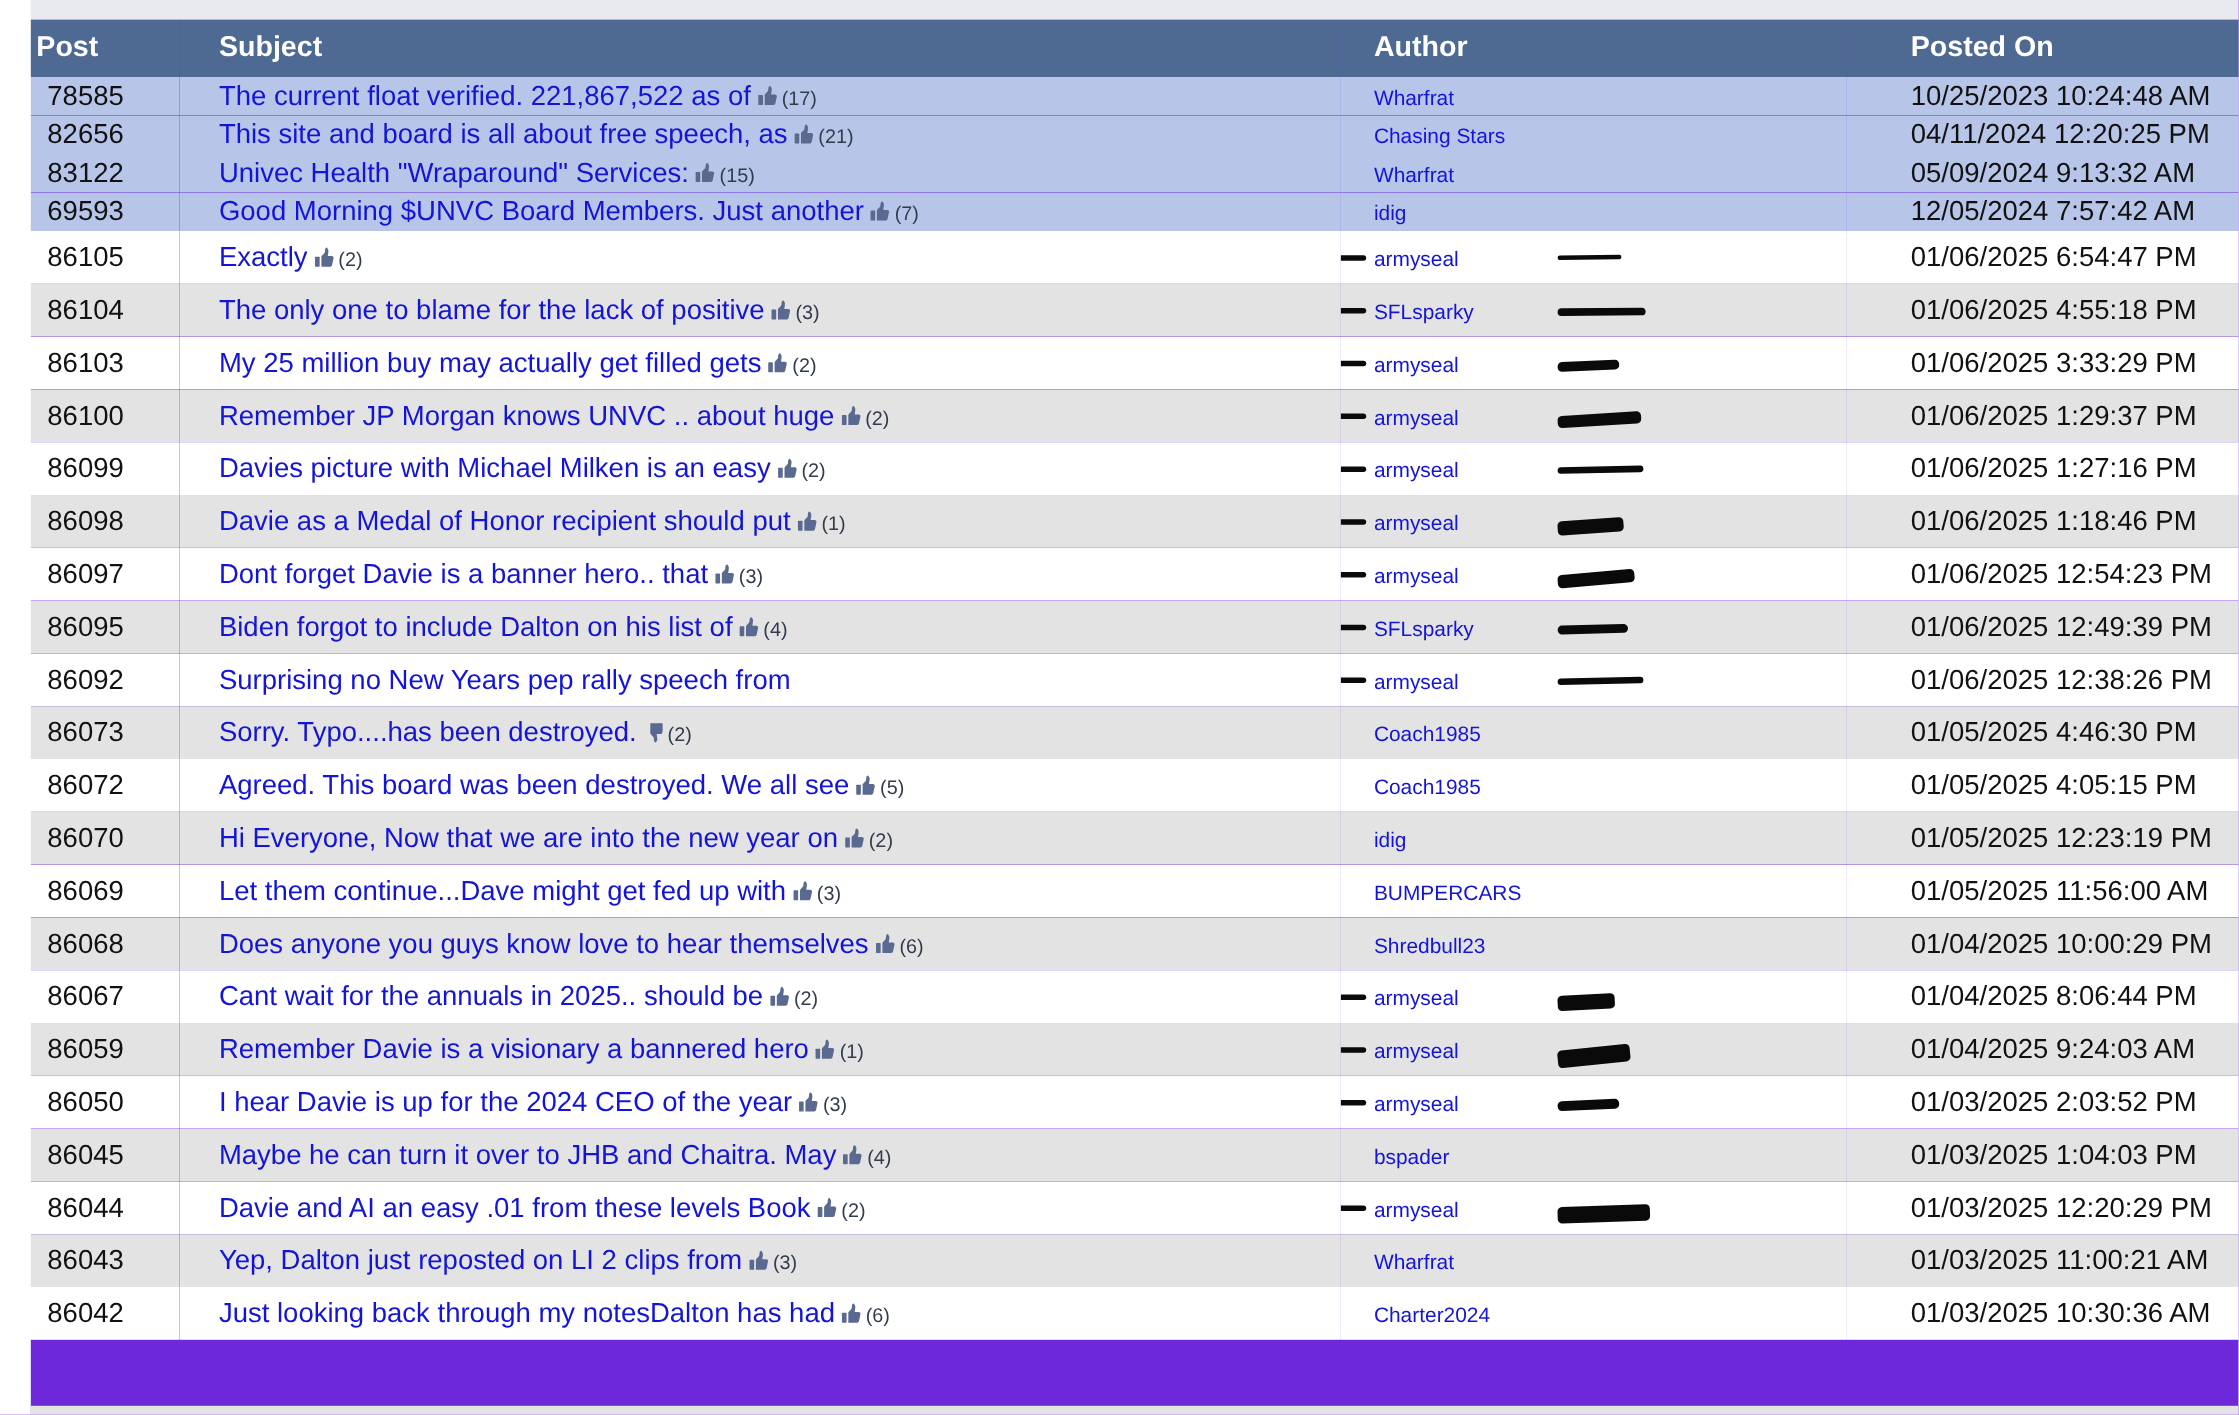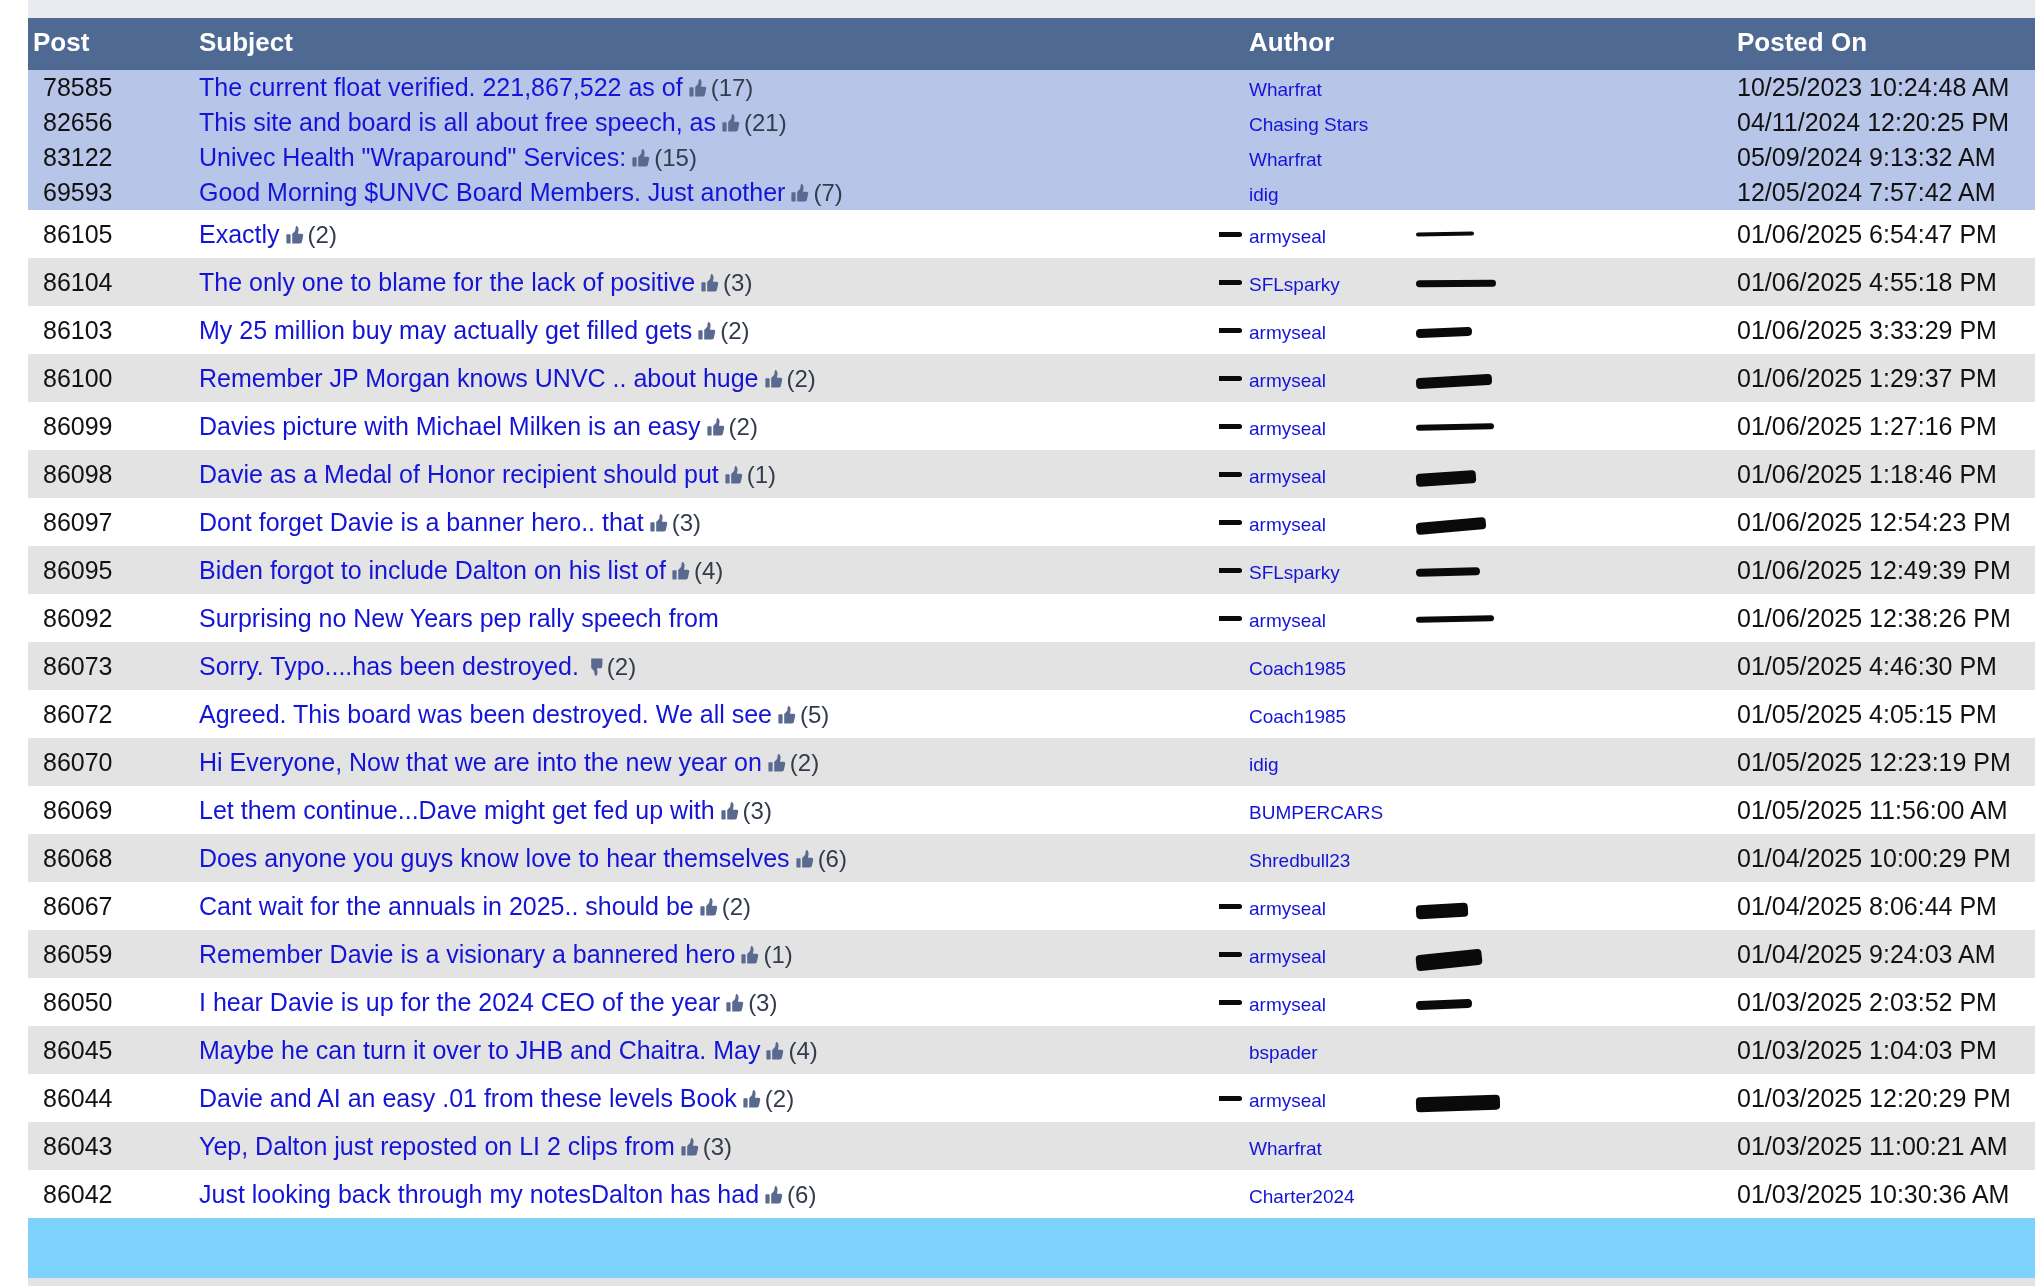--- a/index.html
+++ b/index.html
@@ -11,21 +11,21 @@
     width: 2035px;
     height: 1286px;
     font-family: "Liberation Sans", sans-serif;
     overflow: hidden;
   }
 
   #board-wrap {
     width: 2035px;
     height: 1286px;
     position: relative;
-    background: #7dd3fc;
+    background: #6d28d9;
     box-sizing: border-box;
   }
 
   
   .top-strip {
     height: 18px;
     background: #e8eaf0;
     width: 100%;
   }
   .left-gutter {
@@ -106,21 +106,21 @@
   .thumb {
     display: inline-block;
     vertical-align: -3px;
     margin-left: 4px;
     width: 22px;
     height: 22px;
     position: relative;
   }
   .thumb svg { display: block; }
   .count {
-    font-size: 24px;
+    font-size: 18px;
     color: #333b4d;
     margin-left: 2px;
     letter-spacing: 0;
   }
 
   
   .redact {
     position: absolute;
     background: #0a0a0a;
     border-radius: 4px;

